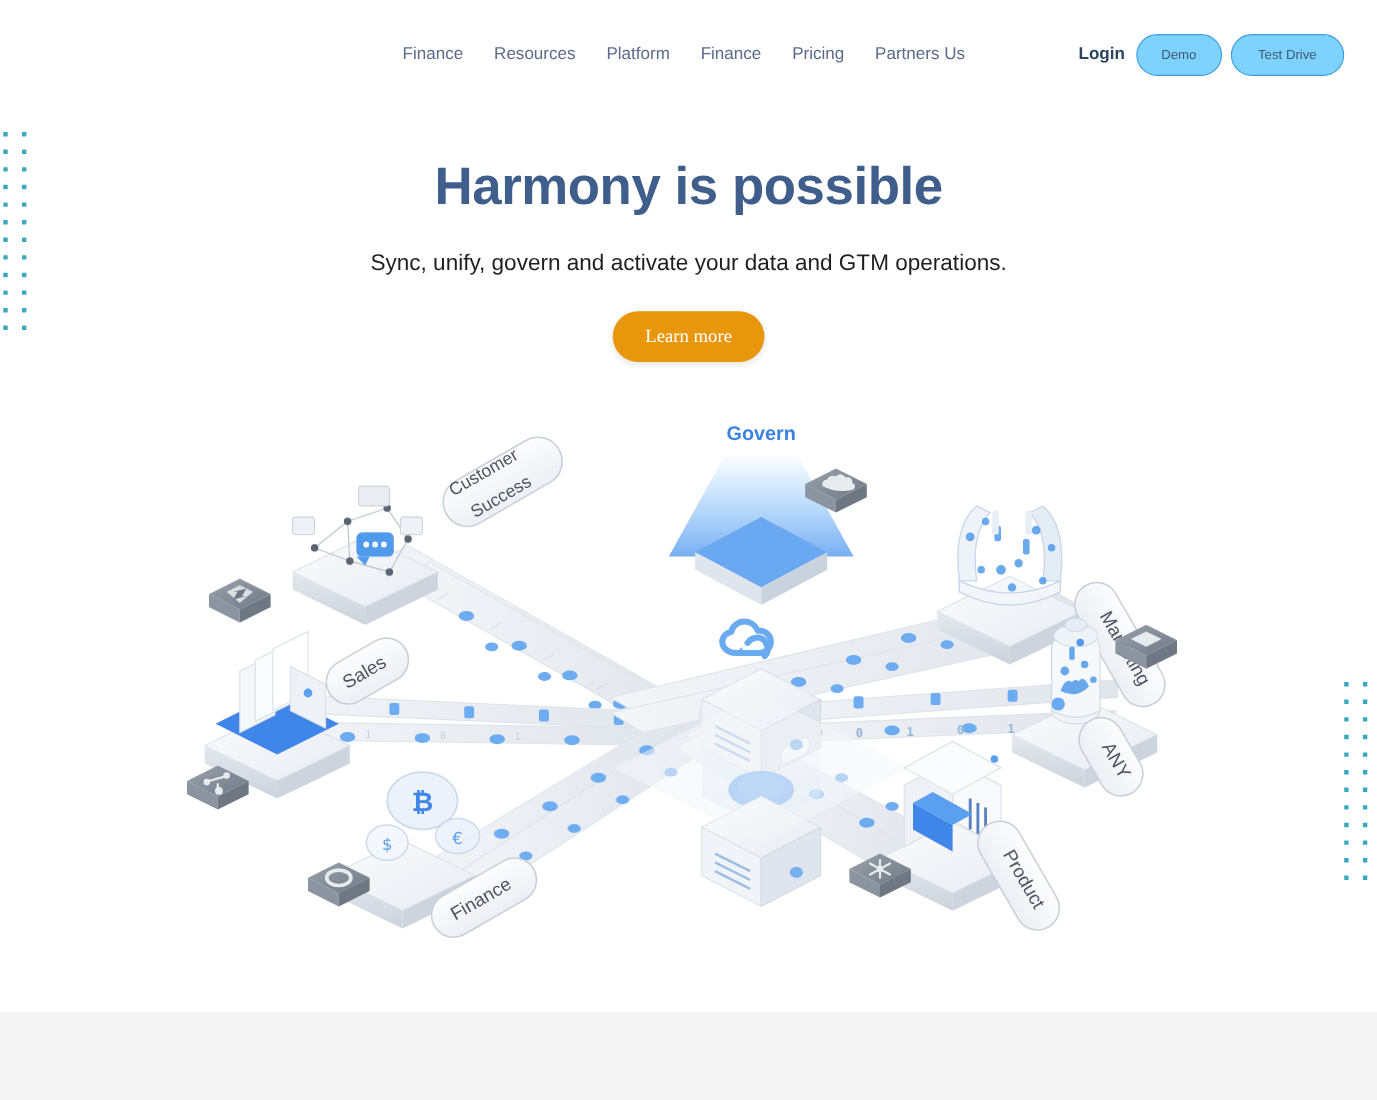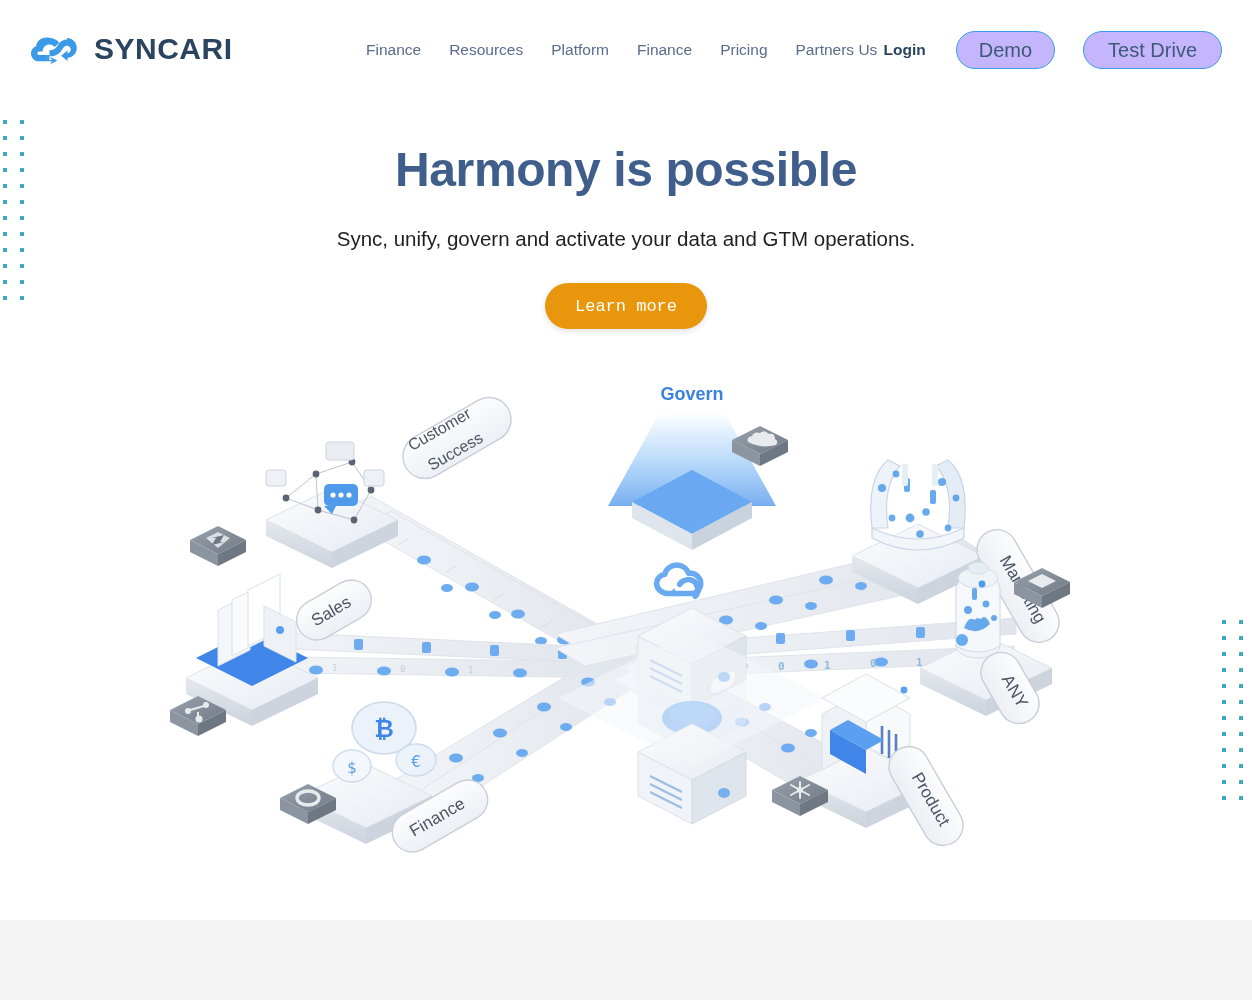--- a/index.html
+++ b/index.html
@@ -70,41 +70,41 @@
     cursor: pointer;
   }
   .nav-item:first-child { padding-left: 0; }
 
   .header-actions {
     position: absolute;
     right: 30px;
     top: 31px;
     display: flex;
     align-items: center;
-    gap: 28px;
+    gap: 8px;
   }
   .login-link {
     font-size: 15.5px;
     font-weight: 700;
     color: #2b4560;
     text-decoration: none;
     cursor: pointer;
     margin-right: 2px;
   }
   .pill-btn {
     display: inline-flex;
     align-items: center;
     justify-content: center;
     height: 38px;
     padding: 0 22px;
     border: 1.4px solid #3b9ae8;
     border-radius: 19px;
-    background: #c4b5fd;
+    background: #7dd3fc;
     color: #3f5978;
-    font-size: 20px;
+    font-size: 12px;
     font-family: "Liberation Sans", sans-serif;
     cursor: pointer;
     white-space: nowrap;
   }
   .pill-btn.wide { padding: 16px 24px; }
 
   
   .dots {
     position: absolute;
     z-index: 1;
@@ -150,21 +150,21 @@
     display: inline-flex;
     align-items: center;
     justify-content: center;
     height: 46px;
     padding: 0 30px;
     border: none;
     border-radius: 23px;
     background: #e8970c;
     color: #ffffff;
     font-size: 17px;
-    font-family: Liberation Mono, monospace;
+    font-family: Liberation Serif, serif;
     cursor: pointer;
     box-shadow: 0 2px 6px rgba(0,0,0,0.12);
   }
 
   
   .illo {
     position: absolute;
     left: 166px;
     top: 378px;
     width: 920px;
@@ -184,30 +184,20 @@
     z-index: 2;
   }
 </style>
 </head>
 <body>
 
 <div class="page">
 
   <div class="header">
 
-    <a class="brand" href="#">
-      <span>
-        <svg class="brand-logo" viewBox="0 0 52 44" xmlns="http://www.w3.org/2000/svg">
-          <path d="M16 10.5c-5.1 0-9.3 3.9-9.9 8.8C3 20.3 1 23.1 1 26.4c0 4.3 3.4 7.8 7.6 7.8h8.6v-6.1H9.2c-1 0-1.8-.8-1.8-1.8s.8-1.8 1.8-1.8h3.4c0-.4 0-.7.1-1 .4-3.4 3.3-6 6.8-6 2.1 0 4 1 5.2 2.5l4.6-4.2C27.1 12.6 21.9 10.5 16 10.5z" fill="#3b9ae8"></path>
-          <path d="M17.1 28.1v6.1h5.1l-2.4 3.3 7.6-3.9-7.6-3.9 2.4 3.3h-2.9v-4.9z" fill="#3b9ae8"></path>
-          <path d="M37 12.5c-3.4 0-6.4 1.7-8.2 4.3l-2.2 3.2c-1.4 2-3.7 3.2-6.1 3.2h-1v6.1h1c4.4 0 8.5-2.2 11-5.8l2.2-3.2c.7-1 1.9-1.6 3.2-1.6 2.1 0 3.8 1.7 3.8 3.8 0 1.9-1.4 3.5-3.2 3.8v-2.8l-6.4 5.2 6.4 5.2v-3c5.2-.3 9.3-4.6 9.3-9.9 0-5.5-4.4-9.9-9.8-9.9z" fill="#3b9ae8"></path>
-        </svg>
-      </span>
-      <span class="brand-name">SYNCARI</span>
-    </a>
 
     <nav class="nav">
       <a class="nav-item" href="#">Finance</a>
       <a class="nav-item" href="#">Resources</a>
       <a class="nav-item" href="#">Platform</a>
       <a class="nav-item" href="#">Finance</a>
       <a class="nav-item" href="#">Pricing</a>
       <a class="nav-item" href="#">Partners Us</a>
     </nav>
 

